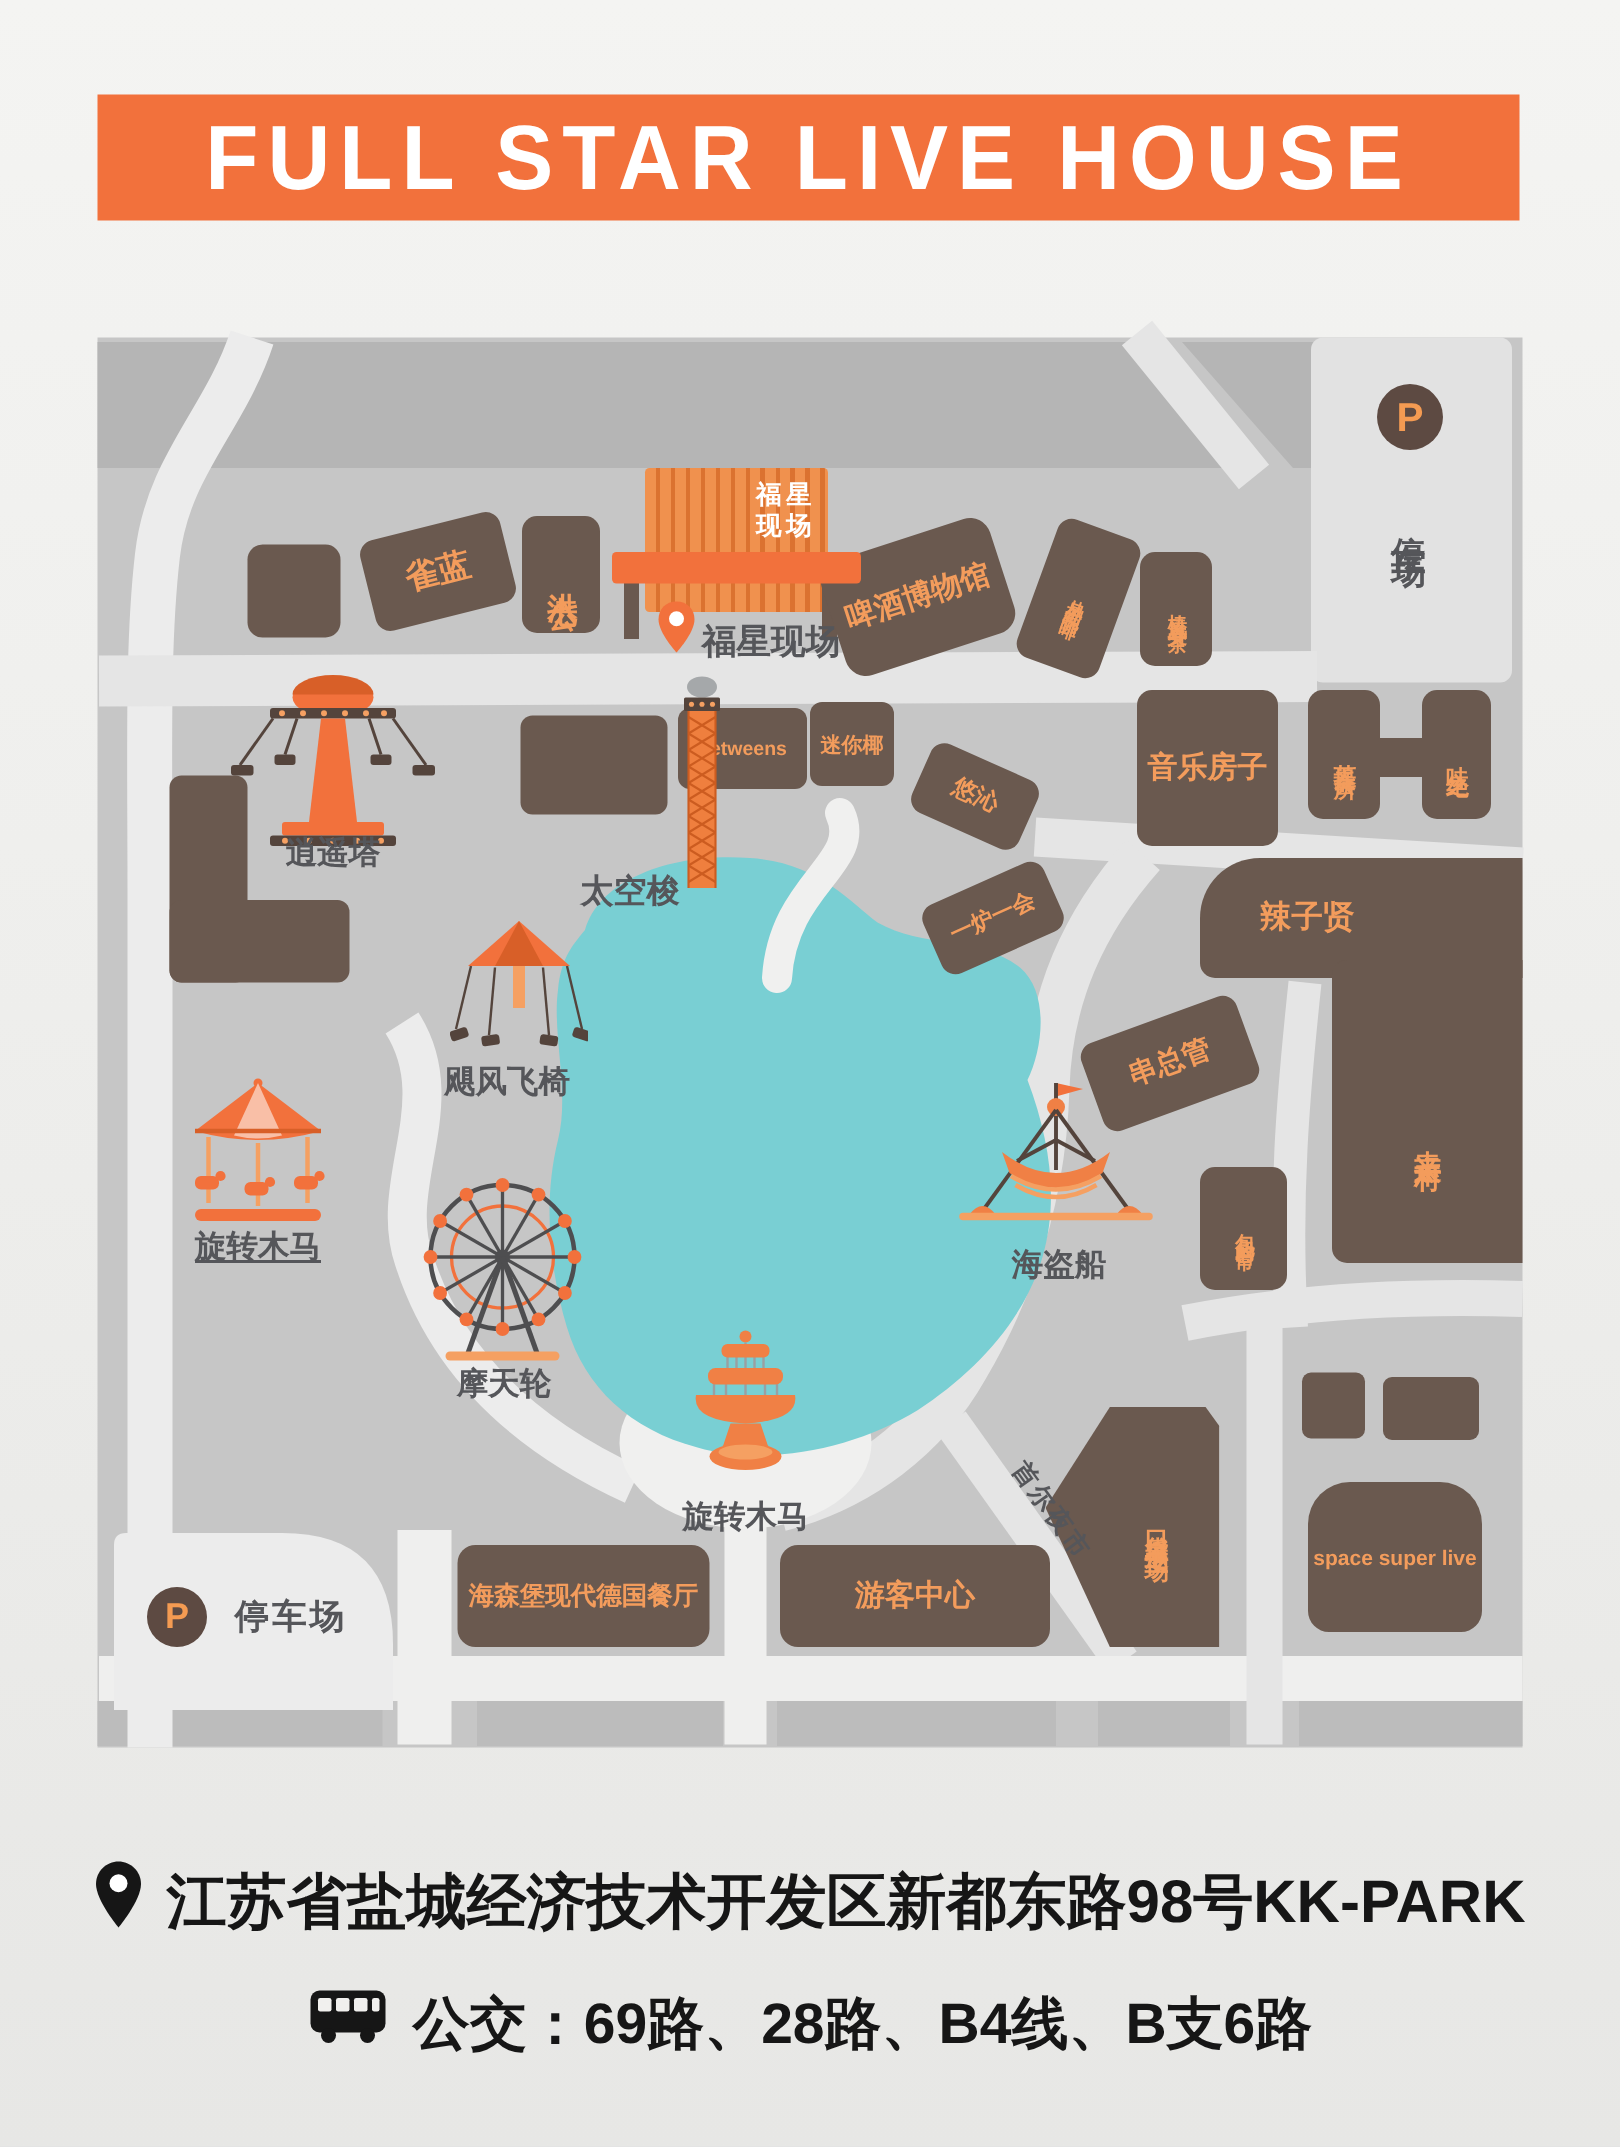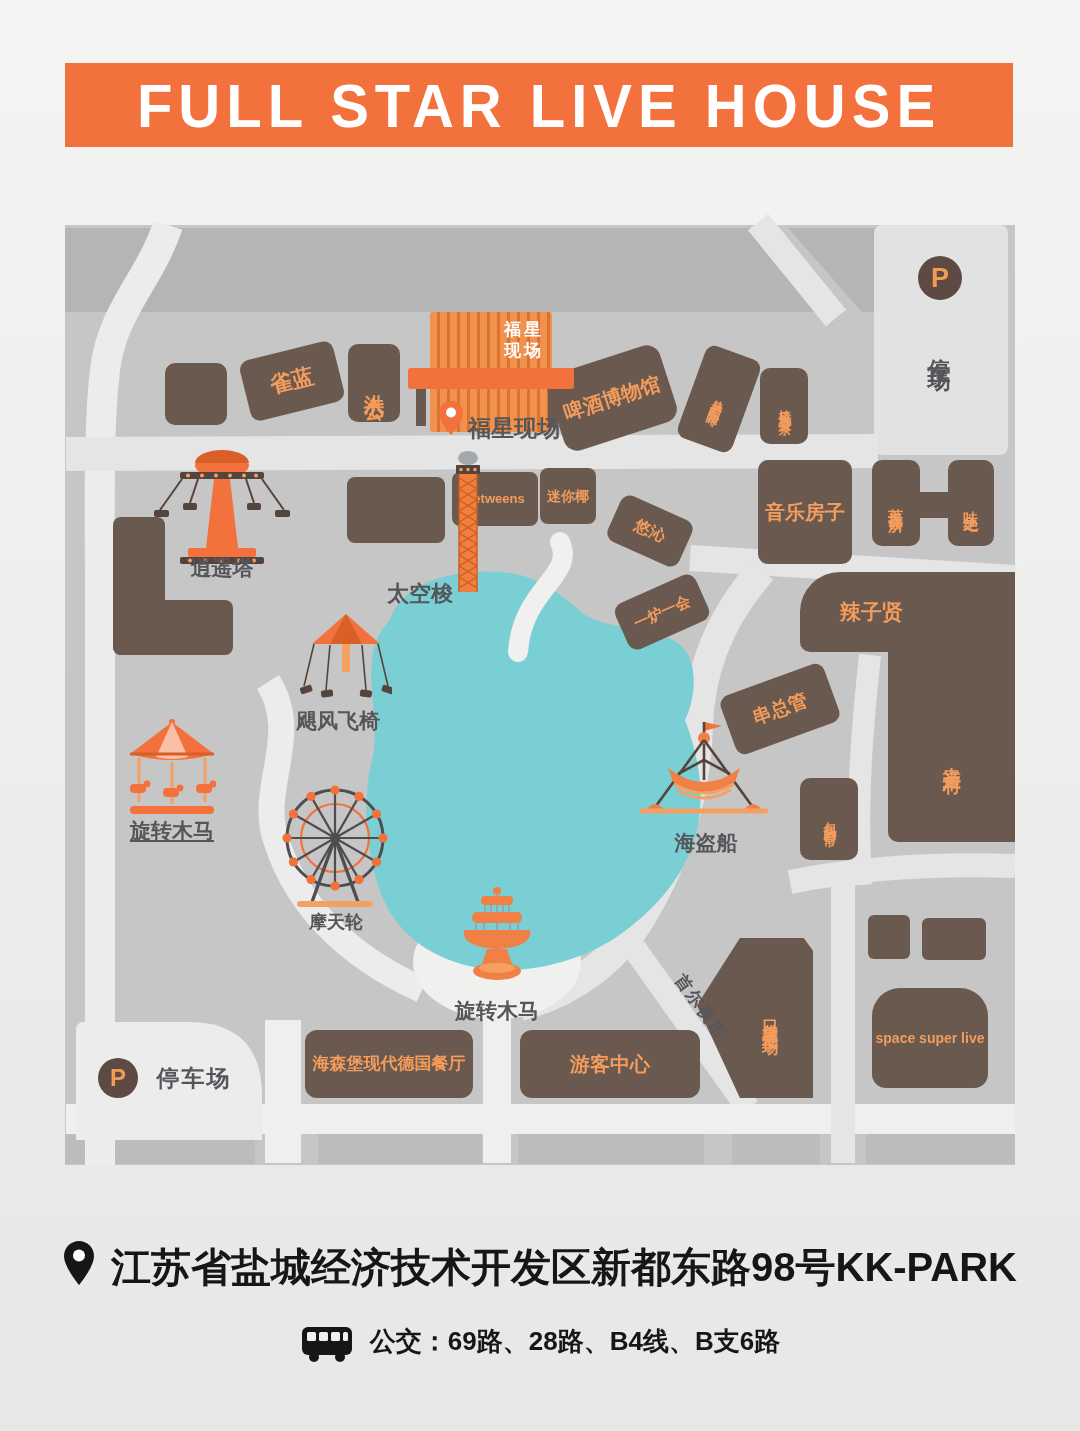--- a/index.html
+++ b/index.html
@@ -17,21 +17,21 @@
        justify-content:center;color:#f39c5c;font-weight:bold;z-index:2;line-height:1.15;}
   .vert{writing-mode:vertical-rl;letter-spacing:3px;}
   
   .maplabel{position:absolute;color:#55565a;font-weight:bold;white-space:nowrap;z-index:4;
             transform:translate(-50%,-50%);}
   .icon{position:absolute;z-index:3;}
   
   .pbadge{position:absolute;background:#5d4a42;border-radius:50%;display:flex;align-items:center;
           justify-content:center;color:#f49b52;font-weight:900;z-index:4;}
   
-  .stage-stripes{position:absolute;left:430px;top:312px;width:122px;height:120px;z-index:2;
+  .stage-stripes{position:absolute;left:430px;top:312px;width:122px;height:96px;z-index:2;
     background:repeating-linear-gradient(90deg,#f0914e 0 7px,#db7230 7px 10px);border-radius:3px;}
   .stage-sign{position:absolute;right:8px;top:7px;text-align:left;color:#fff;font-weight:900;
     font-size:17px;letter-spacing:3px;line-height:1.25;}
   .stage-bar{position:absolute;left:408px;top:368px;width:166px;height:21px;background:#f2713c;
     border-radius:3px;z-index:3;}
   .stage-leg{position:absolute;width:10px;height:38px;background:#6a594f;z-index:2;}
   
   .footline{position:absolute;left:0;width:1080px;display:flex;align-items:flex-start;
             justify-content:center;gap:16px;z-index:5;}
   .foottext{color:#161616;font-weight:900;white-space:nowrap;}
@@ -341,21 +341,21 @@
           <circle cx="89" cy="16.4" r="4.6"></circle>
           <circle cx="106.6" cy="34" r="4.6"></circle>
       </g>
       <g stroke="#4e4e50" stroke-width="3.4">
           <line x1="65" y1="58" x2="42" y2="122"></line>
           <line x1="65" y1="58" x2="88" y2="122"></line>
         </g>
       <line x1="30" y1="124" x2="100" y2="124" stroke="#f5a062" stroke-width="6" stroke-linecap="round"></line>
     </svg>
   </div>
-  <div class="maplabel" style="left:336px;top:922px;font-size:18px;">摩天轮</div>
+  <div class="maplabel" style="left:336px;top:922px;font-size:21px;">摩天轮</div>
 
   <div class="icon" style="left:638px;top:716px;">
     <svg width="132" height="102" viewBox="0 0 132 102">
       <polygon points="66,6 84,10 66,15" fill="#f2713c"></polygon>
       <line x1="66" y1="6" x2="66" y2="64" stroke="#54443c" stroke-width="2.6"></line>
       <circle cx="66" cy="22" r="6" fill="#f08045"></circle>
       <g stroke="#54443c" stroke-width="2.6">
         <line x1="66" y1="24" x2="18" y2="90"></line>
           <line x1="66" y1="24" x2="114" y2="90"></line>
         <line x1="66" y1="44" x2="40" y2="58"></line>
@@ -425,16 +425,16 @@
         <g fill="#f1f0ee">
             <rect x="7" y="8" width="9" height="9" rx="1.5"></rect>
             <rect x="19" y="8" width="9" height="9" rx="1.5"></rect>
             <rect x="31" y="8" width="9" height="9" rx="1.5"></rect>
             <rect x="43" y="8" width="5" height="9" rx="1.5"></rect>
           </g>
         <circle cx="14" cy="33" r="5" fill="#161616"></circle>
           <circle cx="40" cy="33" r="5" fill="#161616"></circle>
       </svg>
     </span>
-    <span class="foottext" style="font-size:26px;">公交：69路、28路、B4线、B支6路</span>
+    <span class="foottext" style="font-size:38px;">公交：69路、28路、B4线、B支6路</span>
   </div>
 
 </div>
 
 </body></html>

